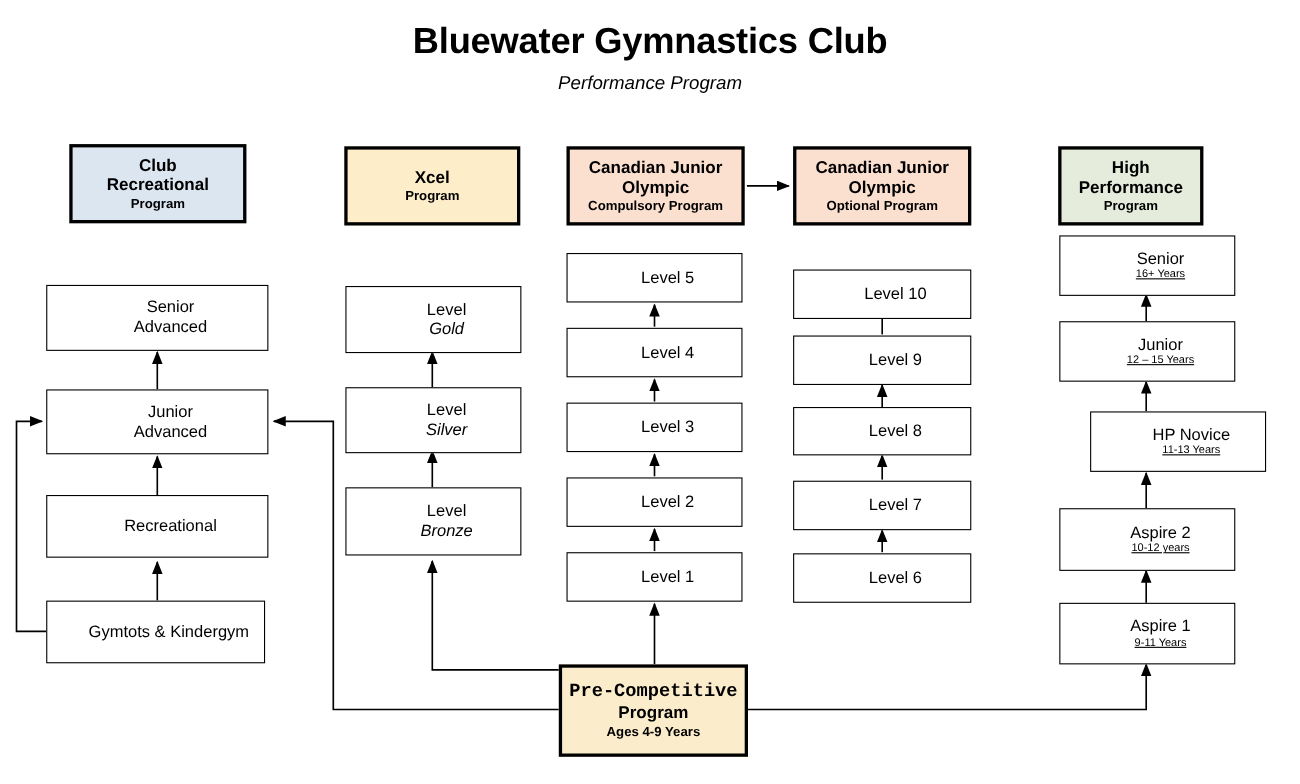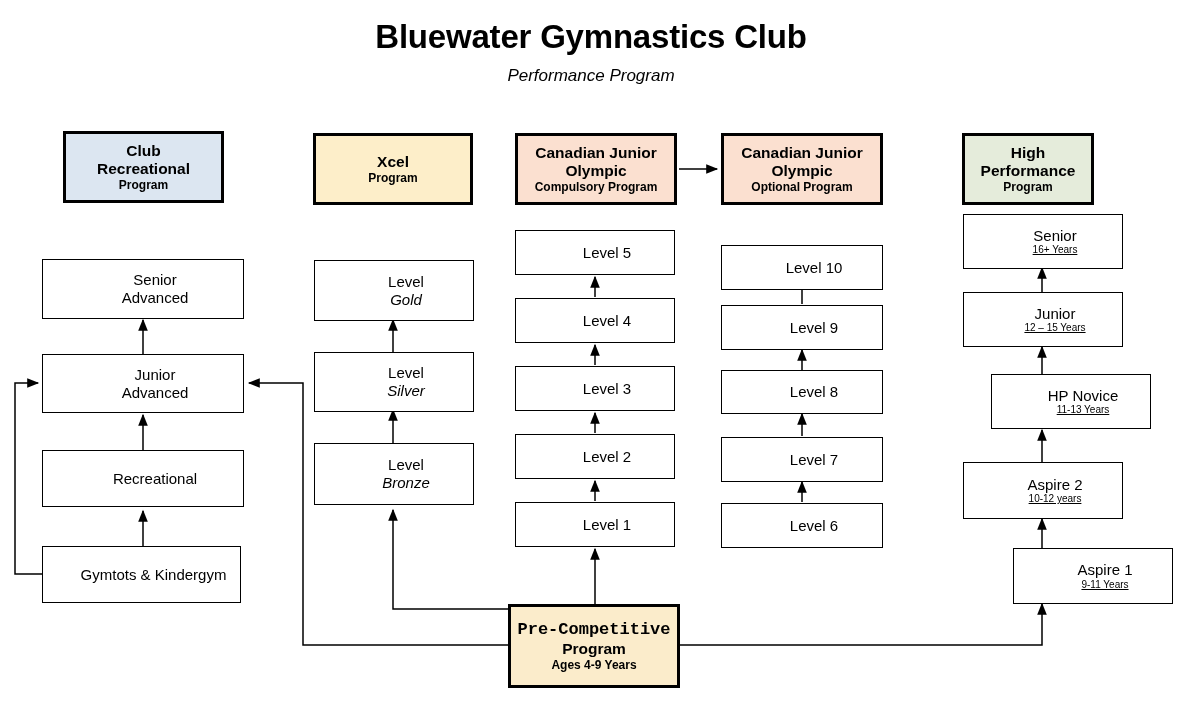--- a/index.html
+++ b/index.html
@@ -189,21 +189,21 @@
     <span class="yrs">12 – 15 Years</span>
   </div>
   <div class="box node" style="left:963px;top:374px;width:160px;height:55px;margin-left:28px;">
     <span class="l1">HP Novice</span>
     <span class="yrs">11-13 Years</span>
   </div>
   <div class="box node" style="left:963px;top:462px;width:160px;height:57px;">
     <span class="l1">Aspire 2</span>
     <span class="yrs">10-12 years</span>
   </div>
-  <div class="box node" style="left:1013px;top:548px;width:160px;height:56px;">
+  <div class="box node" style="left:963px;top:548px;width:160px;height:56px;">
     <span class="l1">Aspire 1</span>
     <span class="yrs">9-11 Years</span>
   </div>
 
   <div class="box precomp" style="left:508px;top:604px;width:172px;height:84px;">
     <span class="l1">Pre-Competitive</span>
     <span class="l2">Program</span>
     <span class="yrs">Ages 4-9 Years</span>
   </div>
 

